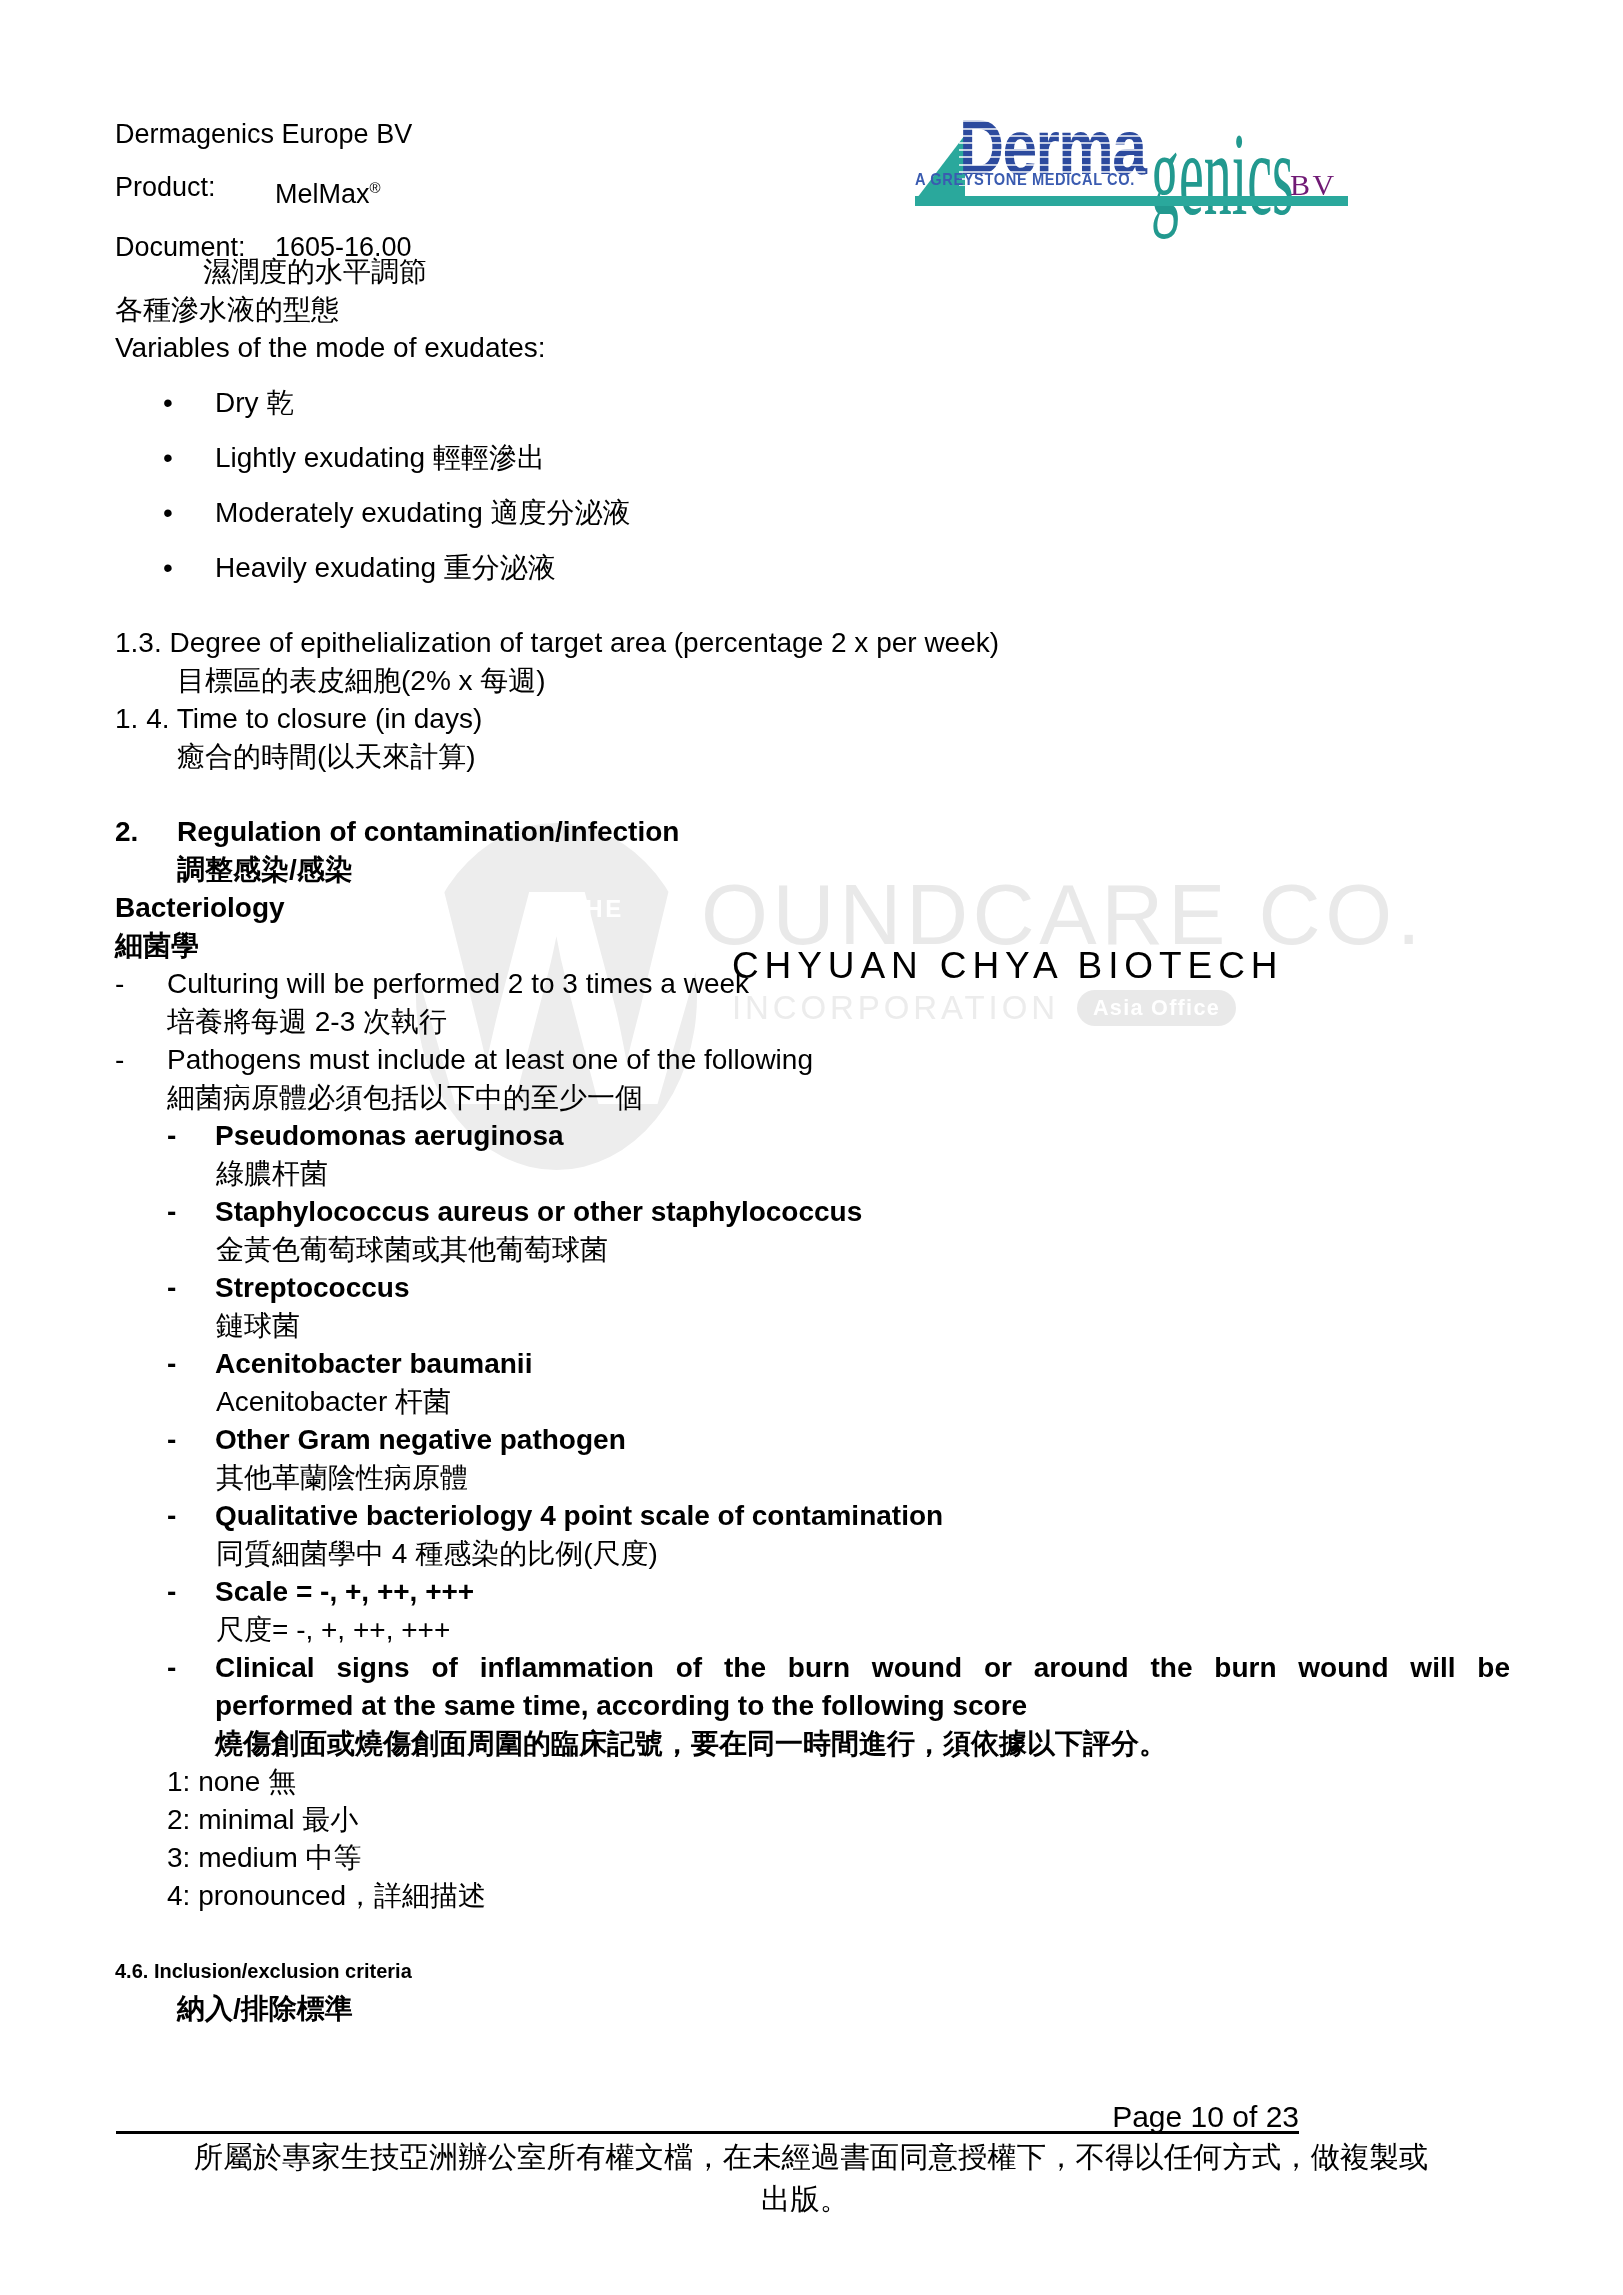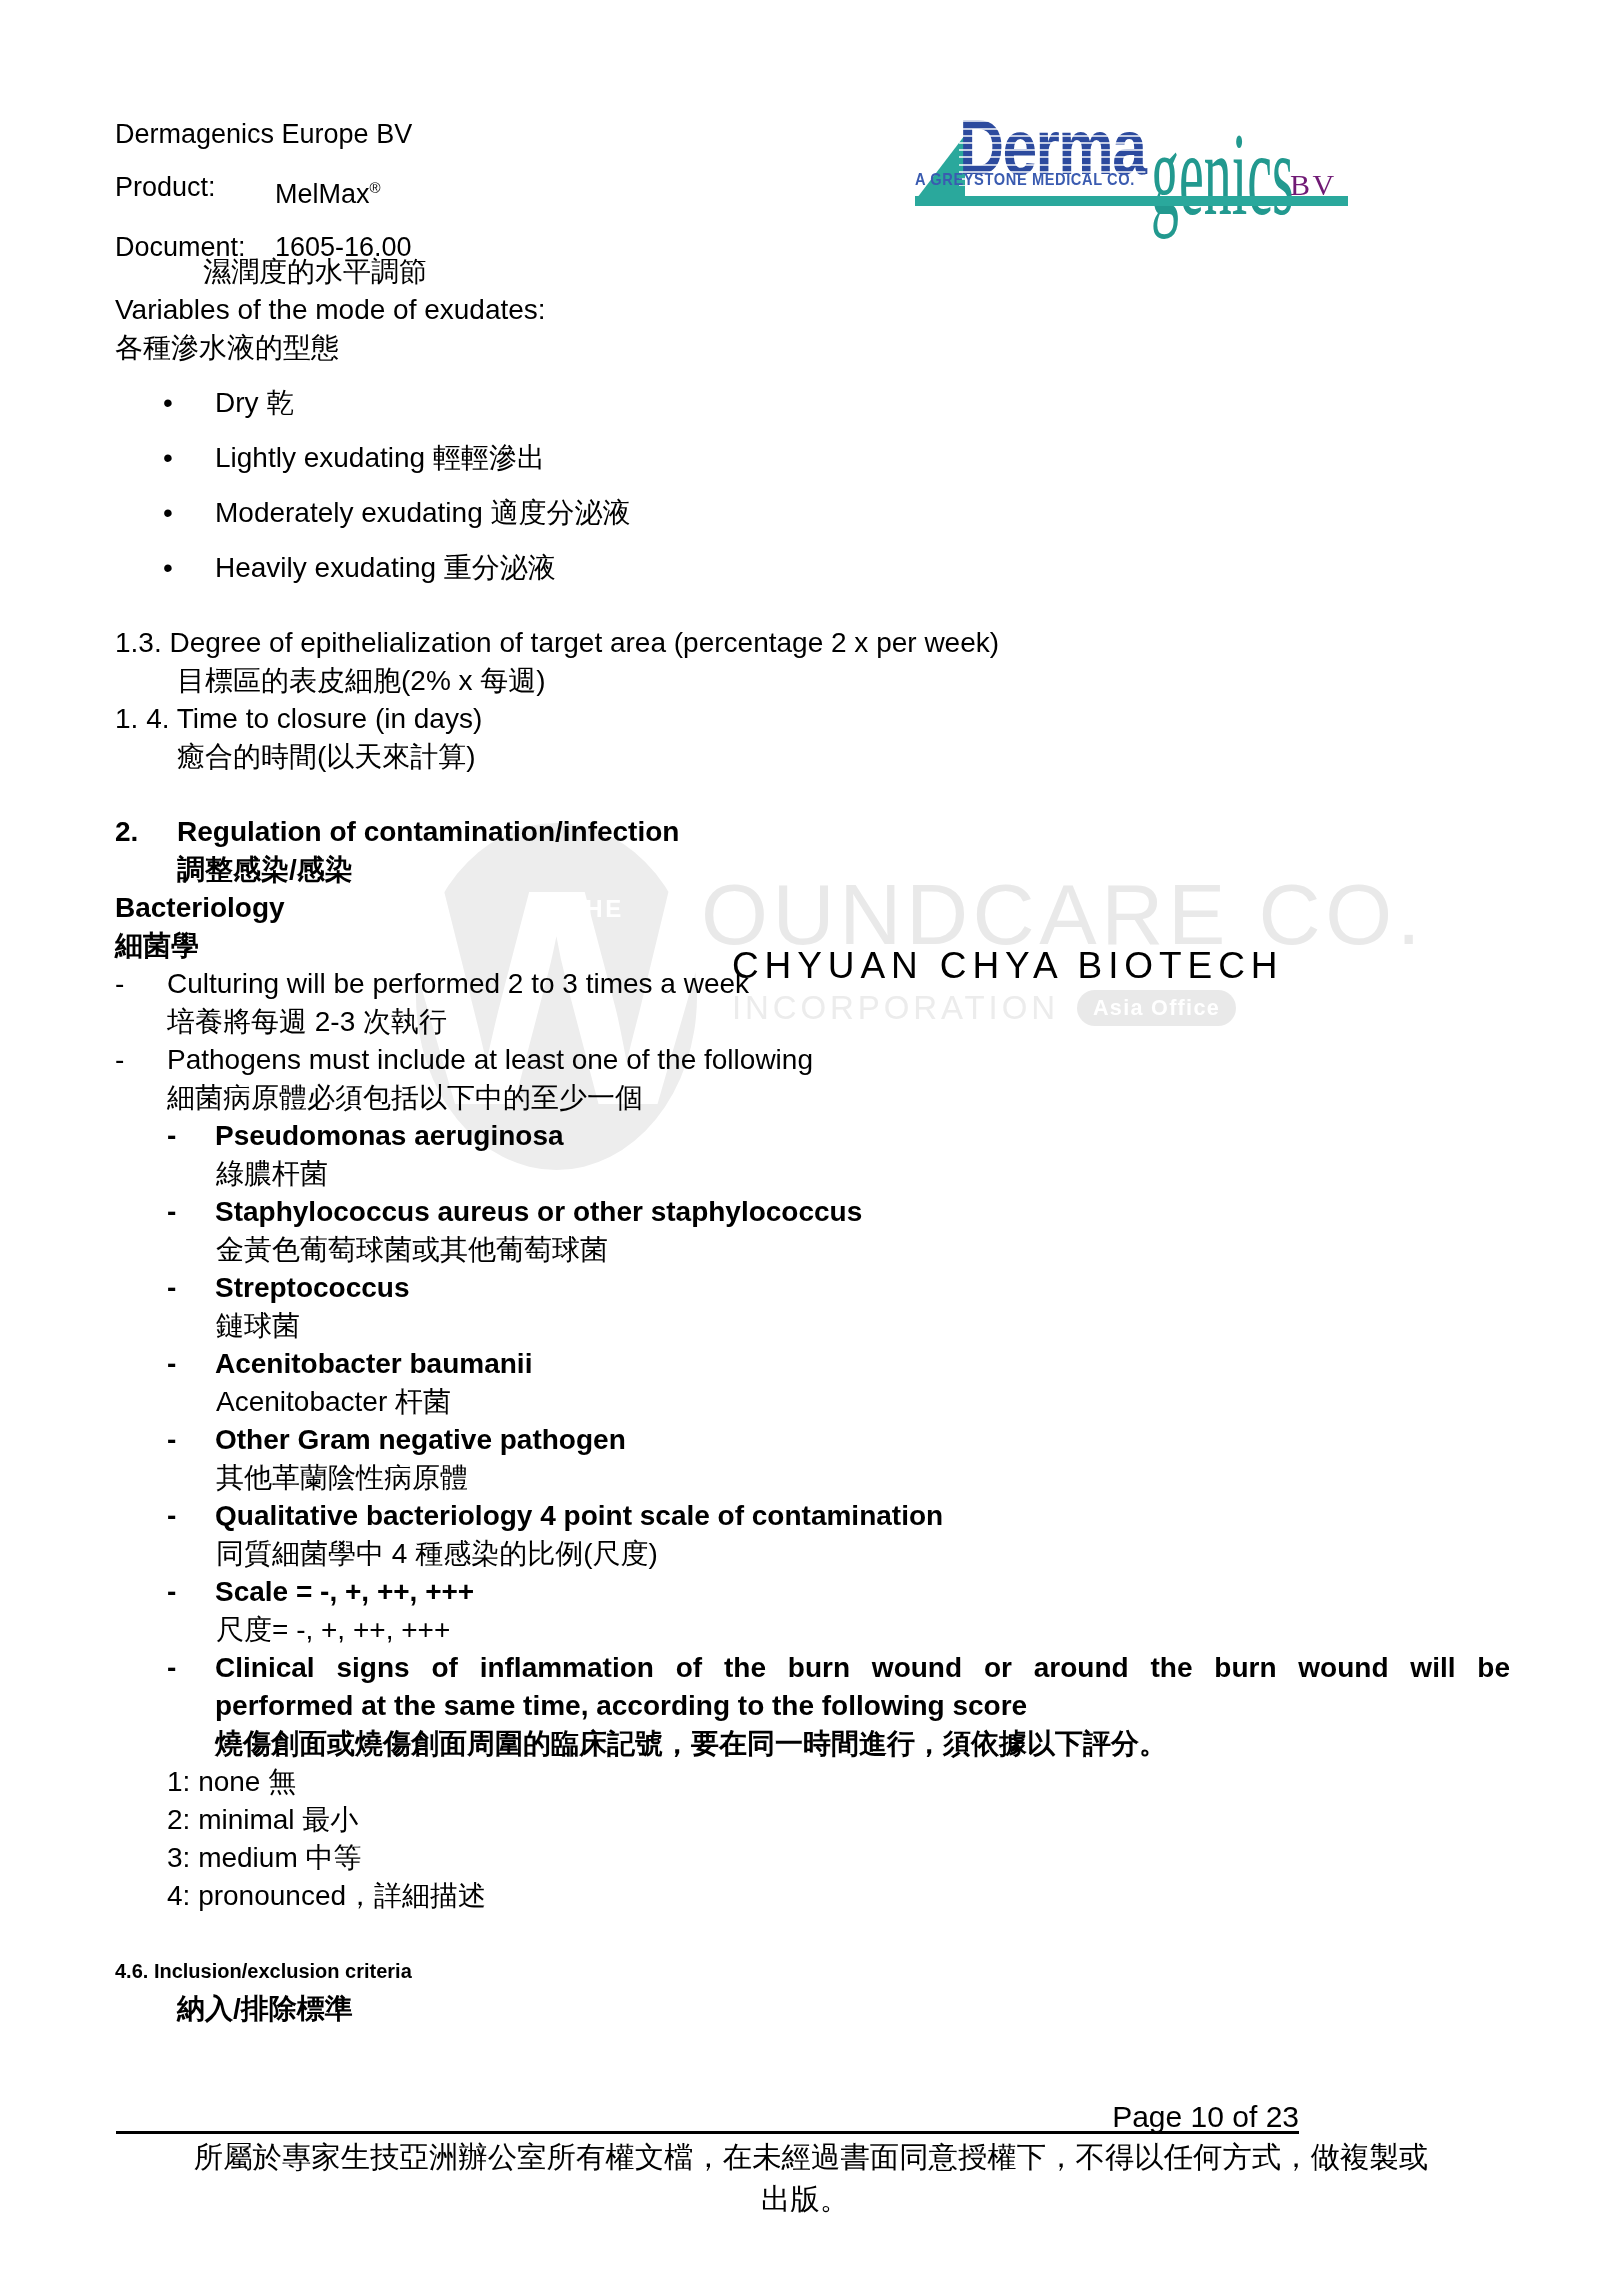--- a/index.html
+++ b/index.html
@@ -106,22 +106,22 @@
     <div class="logo-triangle"></div>
     <span class="logo-derma">Derma</span>
     <span class="logo-genics">genics</span>
     <span class="logo-tagline">A GREYSTONE MEDICAL CO.</span>
     <span class="logo-bv">BV</span>
     <div class="logo-bar"></div>
   </div>
 
   <div class="body-text">
     <div class="indent1">濕潤度的水平調節</div>
+    <div>各種滲水液的型態</div>
     <div>Variables of the mode of exudates:</div>
-    <div>各種滲水液的型態</div>
 
     <div class="bullet-item">
         <span>Dry 乾</span>
       </div>
     <div class="bullet-item">
         <span>Lightly exudating 輕輕滲出</span>
       </div>
     <div class="bullet-item">
         <span>Moderately exudating 適度分泌液</span>
       </div>

